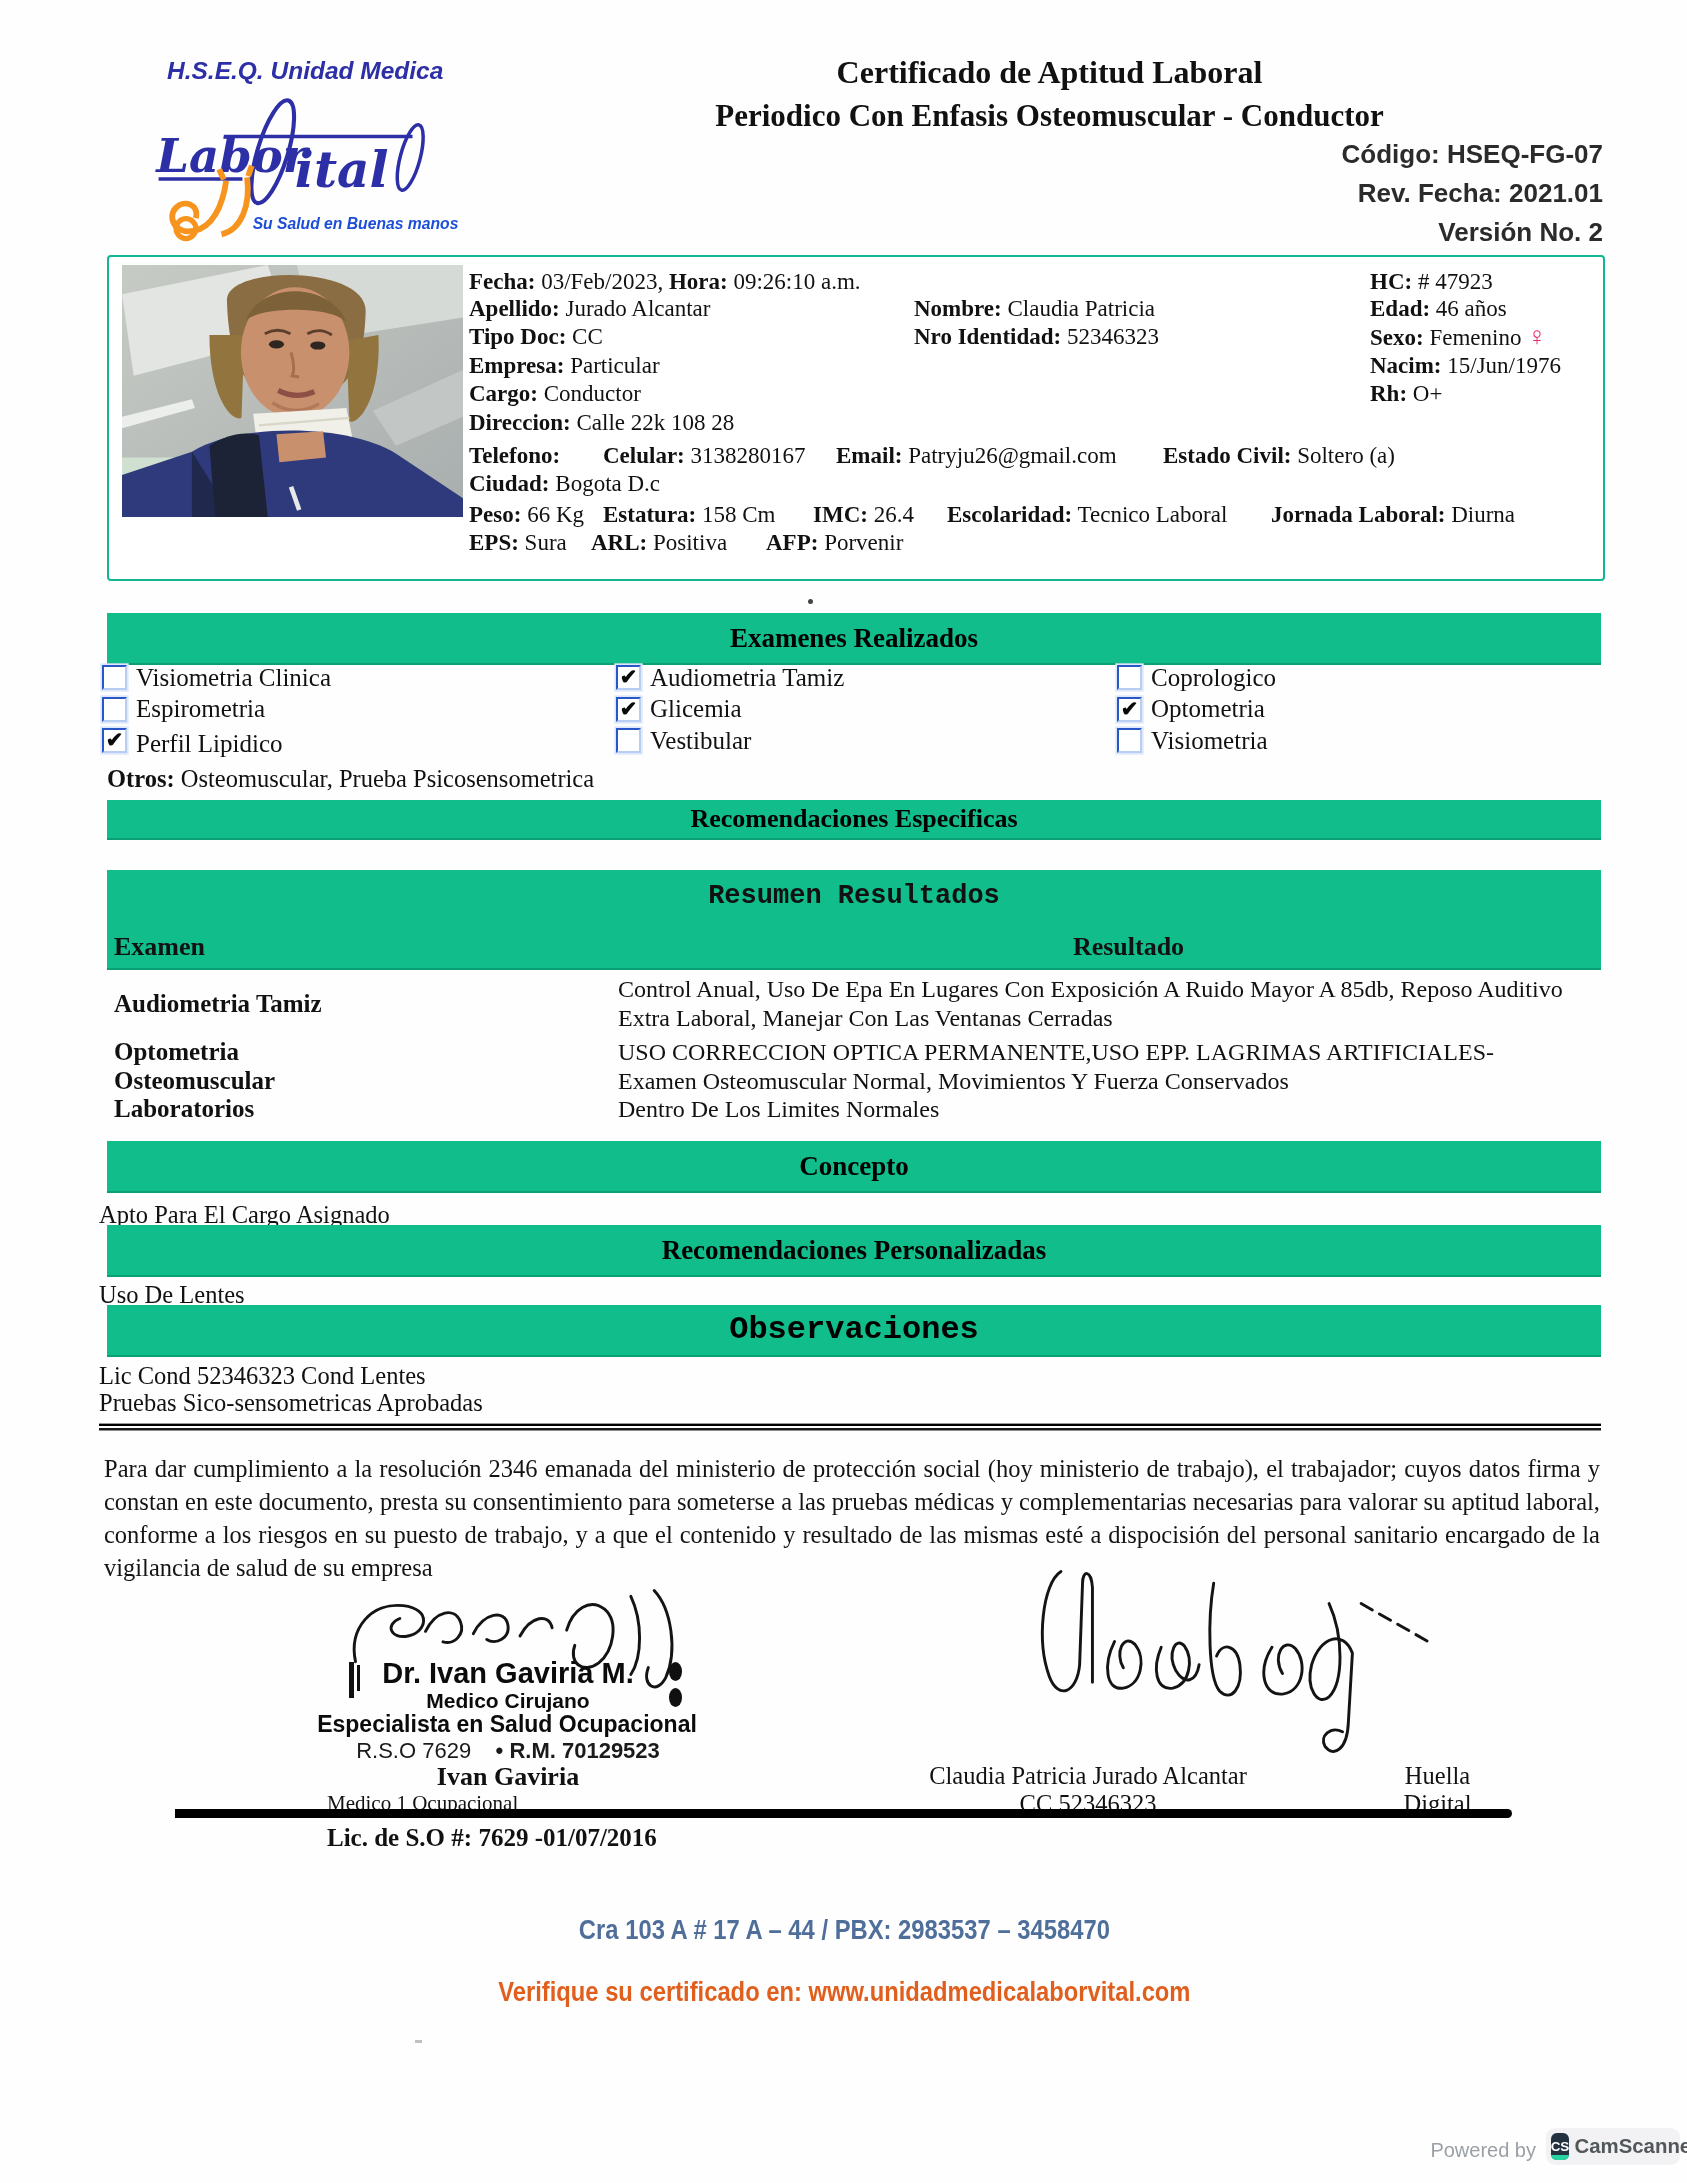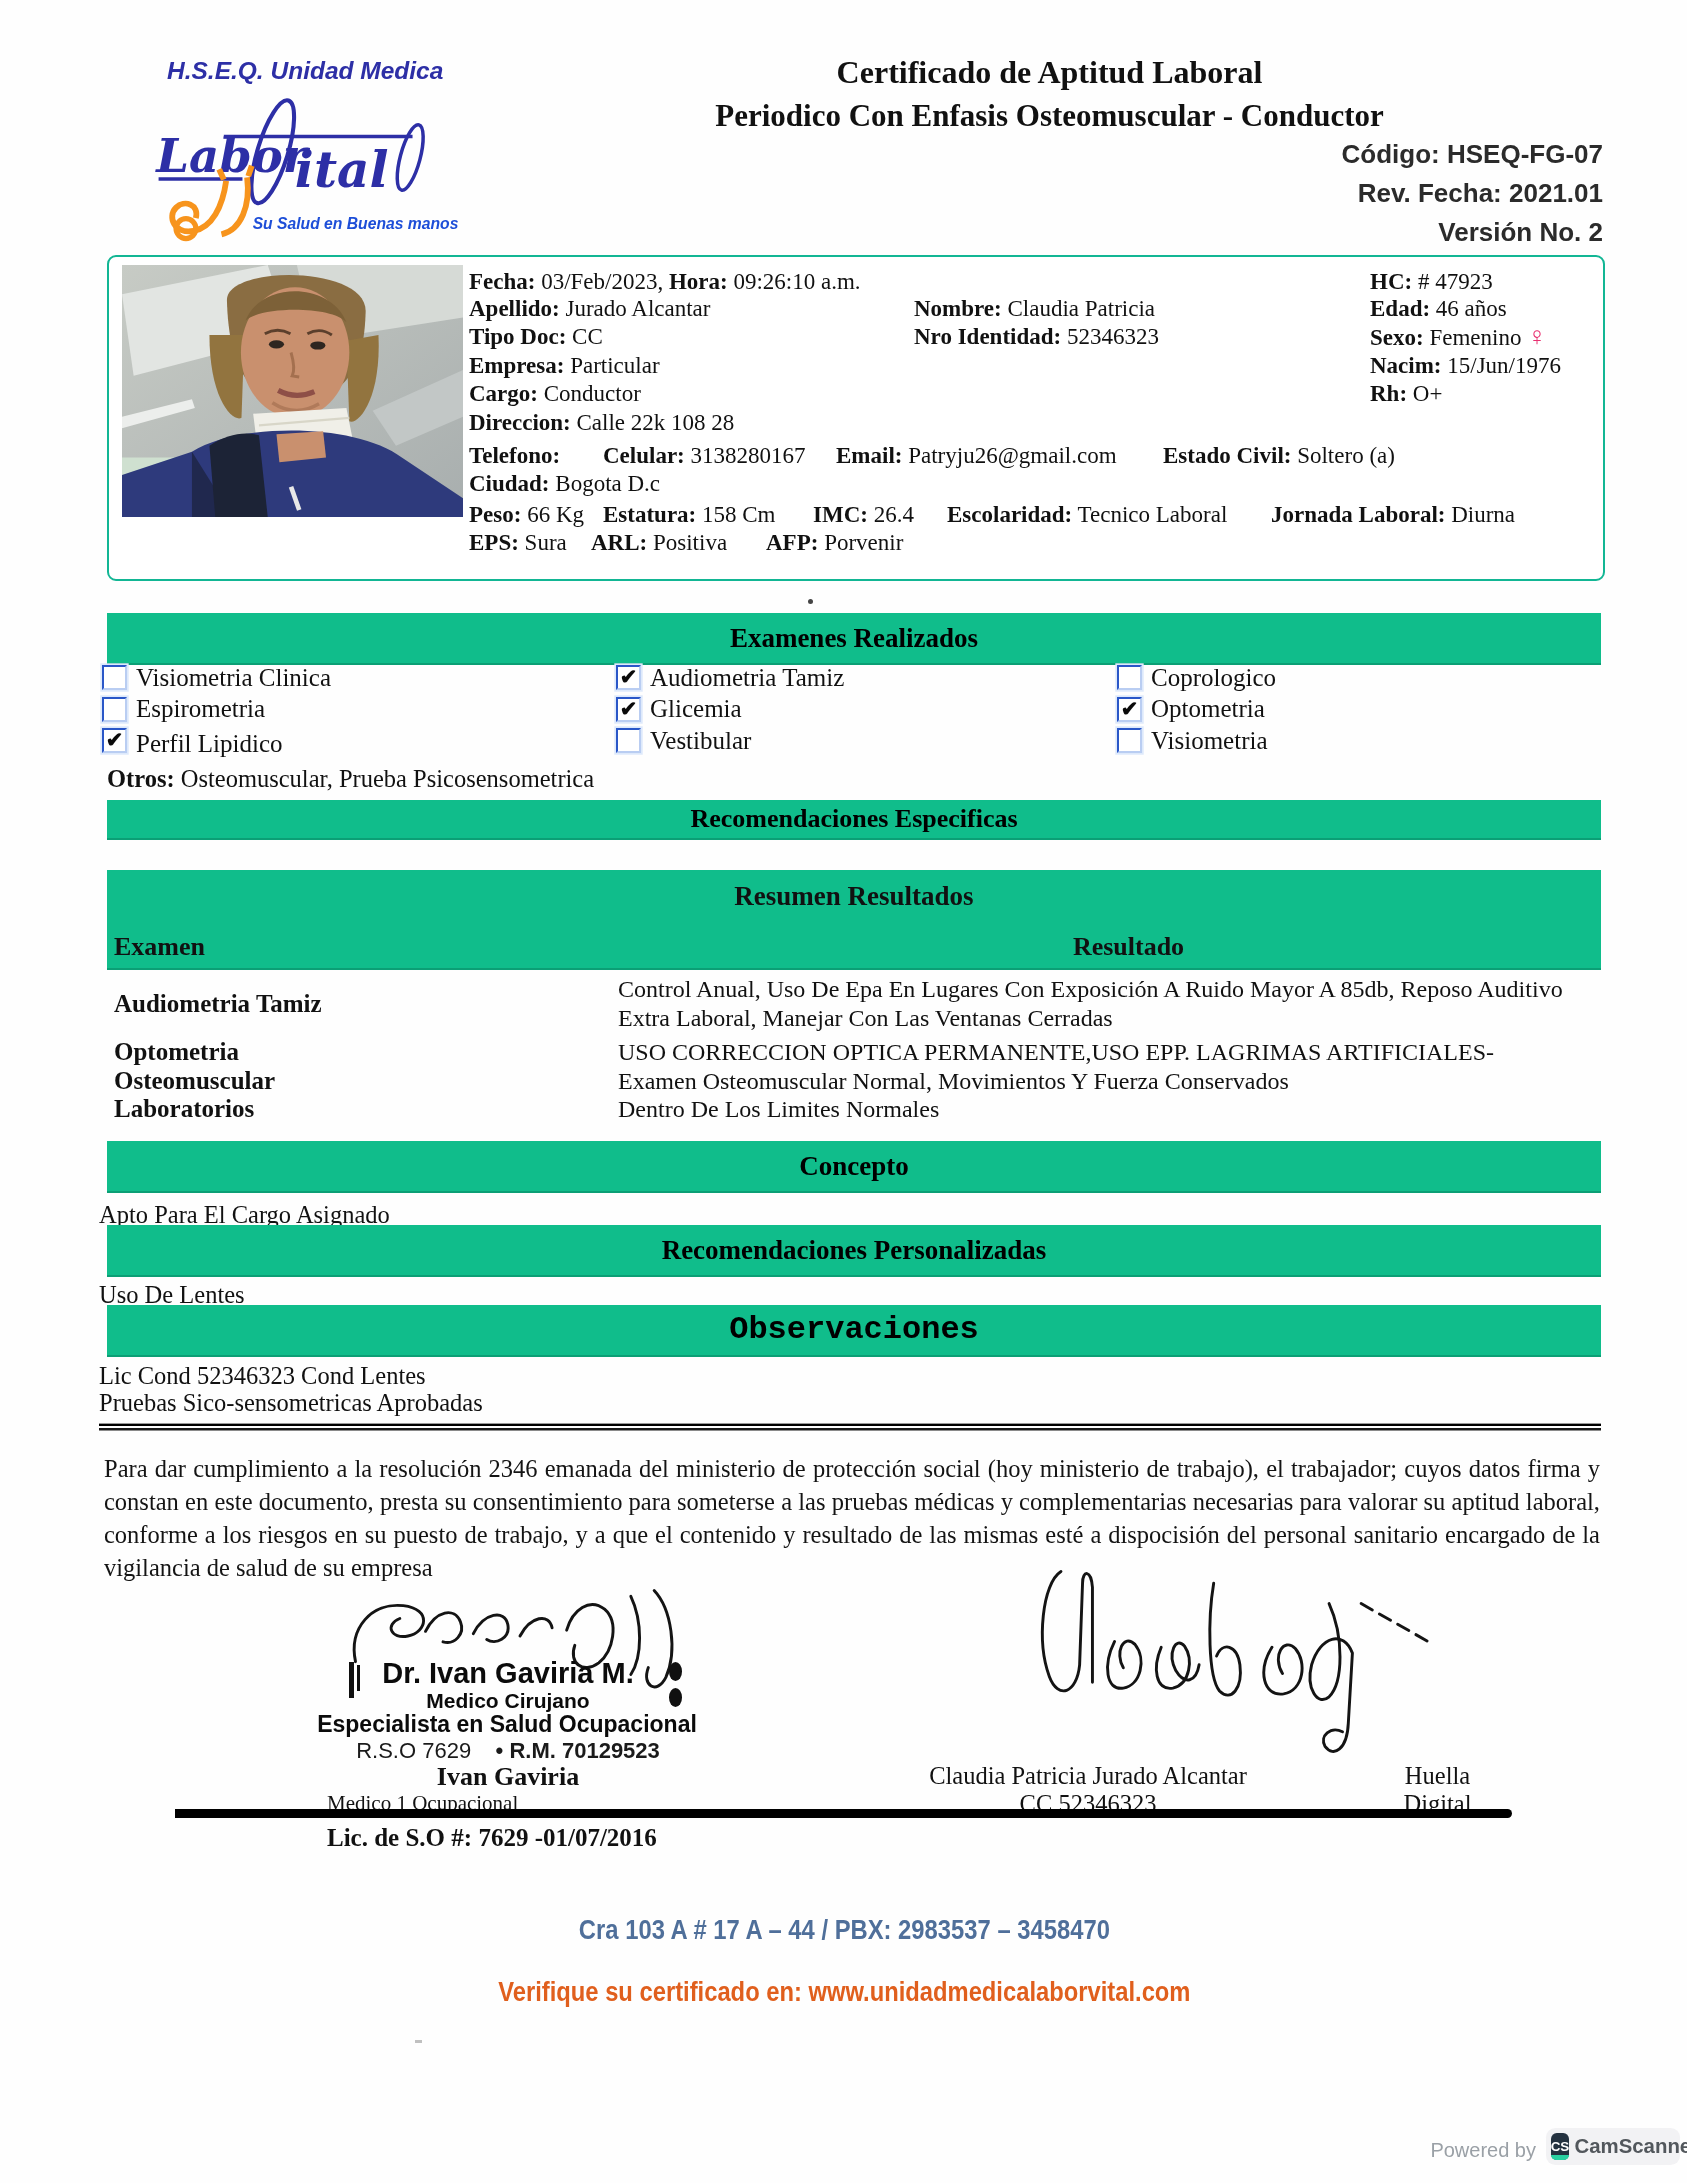--- a/index.html
+++ b/index.html
@@ -12,21 +12,21 @@
   
   .brand-top{left:167px;top:57px;font:italic bold 24.5px "Liberation Sans",sans-serif;color:#2d2fa6;}
   .logo-svg{left:149px;top:83px;}
   .tagline{left:233px;top:215px;width:245px;text-align:center;
            font:italic bold 15.7px "Liberation Sans",sans-serif;color:#1d4ed8;}
   .title1{left:554px;top:54px;width:991px;text-align:center;font-size:32px;font-weight:bold;}
   .title2{left:554px;top:98px;width:991px;text-align:center;font-size:31px;font-weight:bold;}
   .meta{right:85px;text-align:right;font:bold 26px "Liberation Sans",sans-serif;color:#2b2b2b;}
 
   
-  .pbox{left:107px;top:255px;width:1494px;height:322px;border:2.3px solid #12b694;border-radius:9px;background:#fff;}
+  .pbox{left:107px;top:255px;width:1494px;height:322px;border:2.3px solid #12b694;border-radius:4px;background:#fff;}
   .photo{left:13px;top:8.2px;width:341px;height:252px;}
   .prow{position:absolute;font-size:23px;line-height:27px;white-space:nowrap;}
   .prow .lbl{font-weight:bold;}
   .female{color:#e83070;font-weight:bold;font-size:26px;}
 
   
   .gbar{left:107px;width:1494px;background:#10bd8b;border-bottom:2.9px solid #0b9f75;
         text-align:center;font-weight:bold;color:#000;}
   .gtitle{font-weight:bold;}
 
@@ -256,21 +256,21 @@
   <div class="abs plain" style="left:107px;top:765px;">
     <span class="b">Otros:</span>
     <span>Osteomuscular, Prueba Psicosensometrica</span>
   </div>
 
   <div class="abs gbar" style="top:800px;height:38px;line-height:38px;font-size:26px;">
     <span class="gtitle">Recomendaciones Especificas</span>
   </div>
 
   <div class="abs" style="left:107px;top:870px;width:1494px;height:98px;background:#10bd8b;border-bottom:2.9px solid #0b9f75;">
-    <div style="text-align:center;padding-top:10.5px;font-size:27px;font-weight:bold;">Resumen Resultados</div>
+    <div style="text-align:center;padding-top:10.5px;font-size:27px;font-weight:bold;font-family:Liberation Mono, monospace;">Resumen Resultados</div>
     <div style="position:absolute;left:7px;top:62px;font-size:26px;font-weight:bold;">Examen</div>
     <div style="position:absolute;left:905px;top:62px;width:233px;text-align:center;font-size:26px;font-weight:bold;">Resultado</div>
   </div>
 
   <div class="abs exam-name" style="left:114px;top:990px;">Audiometria Tamiz</div>
   <div class="abs result-text" style="left:618px;top:975px;">Control Anual, Uso De Epa En Lugares Con Exposición A Ruido Mayor A 85db, Reposo Auditivo Extra Laboral, Manejar Con Las Ventanas Cerradas</div>
 
   <div class="abs exam-name" style="left:114px;top:1038px;">Optometria</div>
   <div class="abs result-text" style="left:618px;top:1038px;">USO CORRECCION OPTICA PERMANENTE,USO EPP. LAGRIMAS ARTIFICIALES-</div>
 

